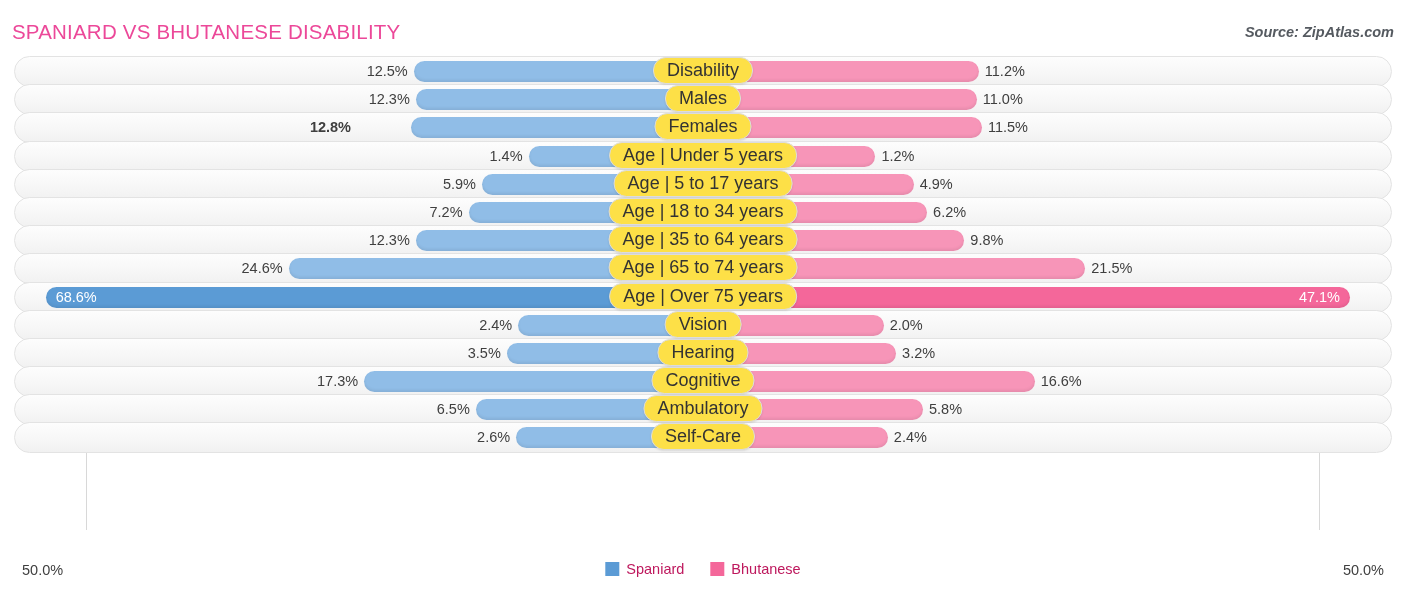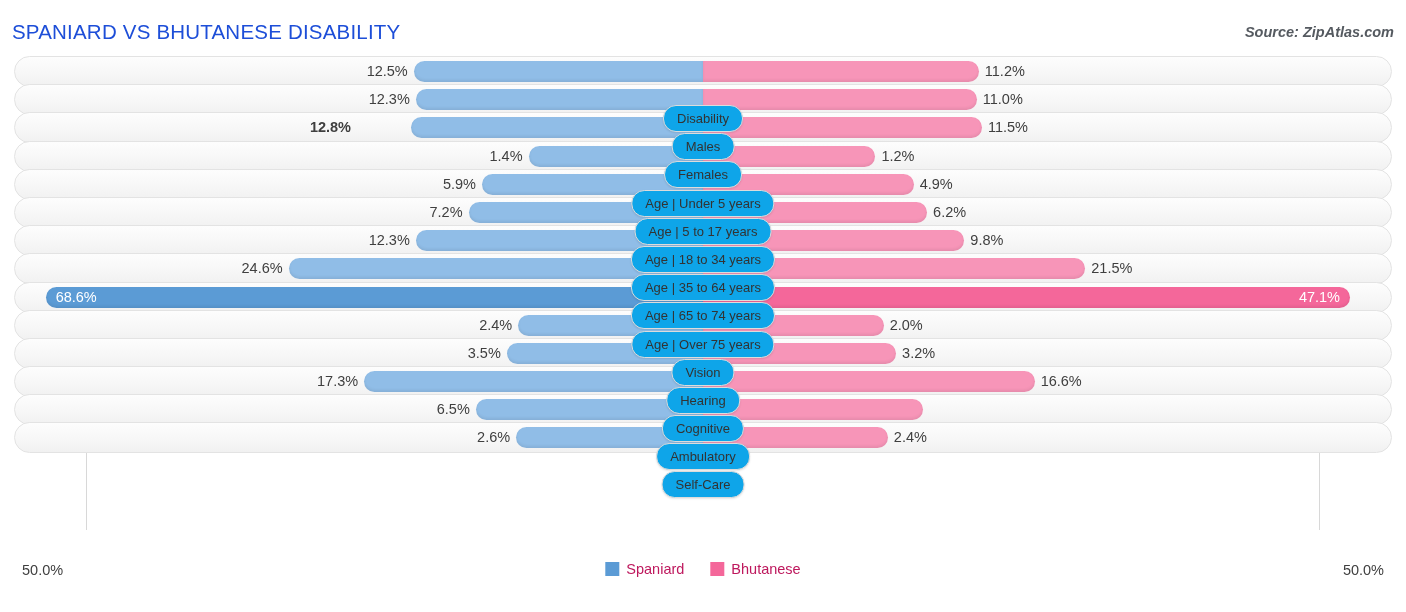--- a/index.html
+++ b/index.html
@@ -22,21 +22,21 @@
     position: relative;
     height: 56px;
   }
   .chart-title {
     position: absolute;
     left: 12px;
     top: 20px;
     font-size: 20.5px;
     font-weight: 400;
     letter-spacing: 0.2px;
-    color: #1d4ed8;
+    color: #ec4899;
     white-space: nowrap;
   }
   .source {
     position: absolute;
     right: 12px;
     top: 24px;
     font-size: 14.5px;
     font-style: italic;
     font-weight: bold;
     color: #555a60;
@@ -127,27 +127,26 @@
   .pill {
     position: absolute;
     left: 50%;
     top: 1px;
     transform: translateX(-50%);
     height: 25px;
     line-height: 25px;
     padding: 0 13px;
     border: 1px solid #dcdcdc;
     border-radius: 13px;
-    background: #0ea5e9;
-    font-size: 13px;
+    background: #fde047;
+    font-size: 18px;
     color: #333333;
     white-space: nowrap;
     box-shadow: 0 1px 2px rgba(0,0,0,0.10);
     z-index: 3;
-    margin-top: 48px;
   }
 
   
   .footer {
     position: relative;
     margin: 0 14px;
     height: 30px;
   }
   .axis-label {
     position: absolute;
@@ -289,20 +288,21 @@
         <div class="bar right" style="width: 331.644px;"></div>
         <div class="val left" style="right: 1033.88px; left: 0px;">17.3%</div>
         <div class="val right" style="left: 1026.64px; right: 0px;">16.6%</div>
         <div class="pill">Cognitive</div>
       </div>
       <div class="row">
         <div class="track"></div>
         <div class="bar left" style="width: 227.21px;"></div>
         <div class="bar right" style="width: 219.972px;"></div>
         <div class="val left" style="right: 922.21px; left: 0px;">6.5%</div>
+        <div class="val right" style="left: 914.972px; right: 0px;">5.8%</div>
         <div class="pill">Ambulatory</div>
       </div>
       <div class="row">
         <div class="track"></div>
         <div class="bar left" style="width: 186.884px;"></div>
         <div class="bar right" style="width: 184.816px;"></div>
         <div class="val left" style="right: 881.884px; left: 0px;">2.6%</div>
         <div class="val right" style="left: 879.816px; right: 0px;">2.4%</div>
         <div class="pill">Self-Care</div>
       </div>

